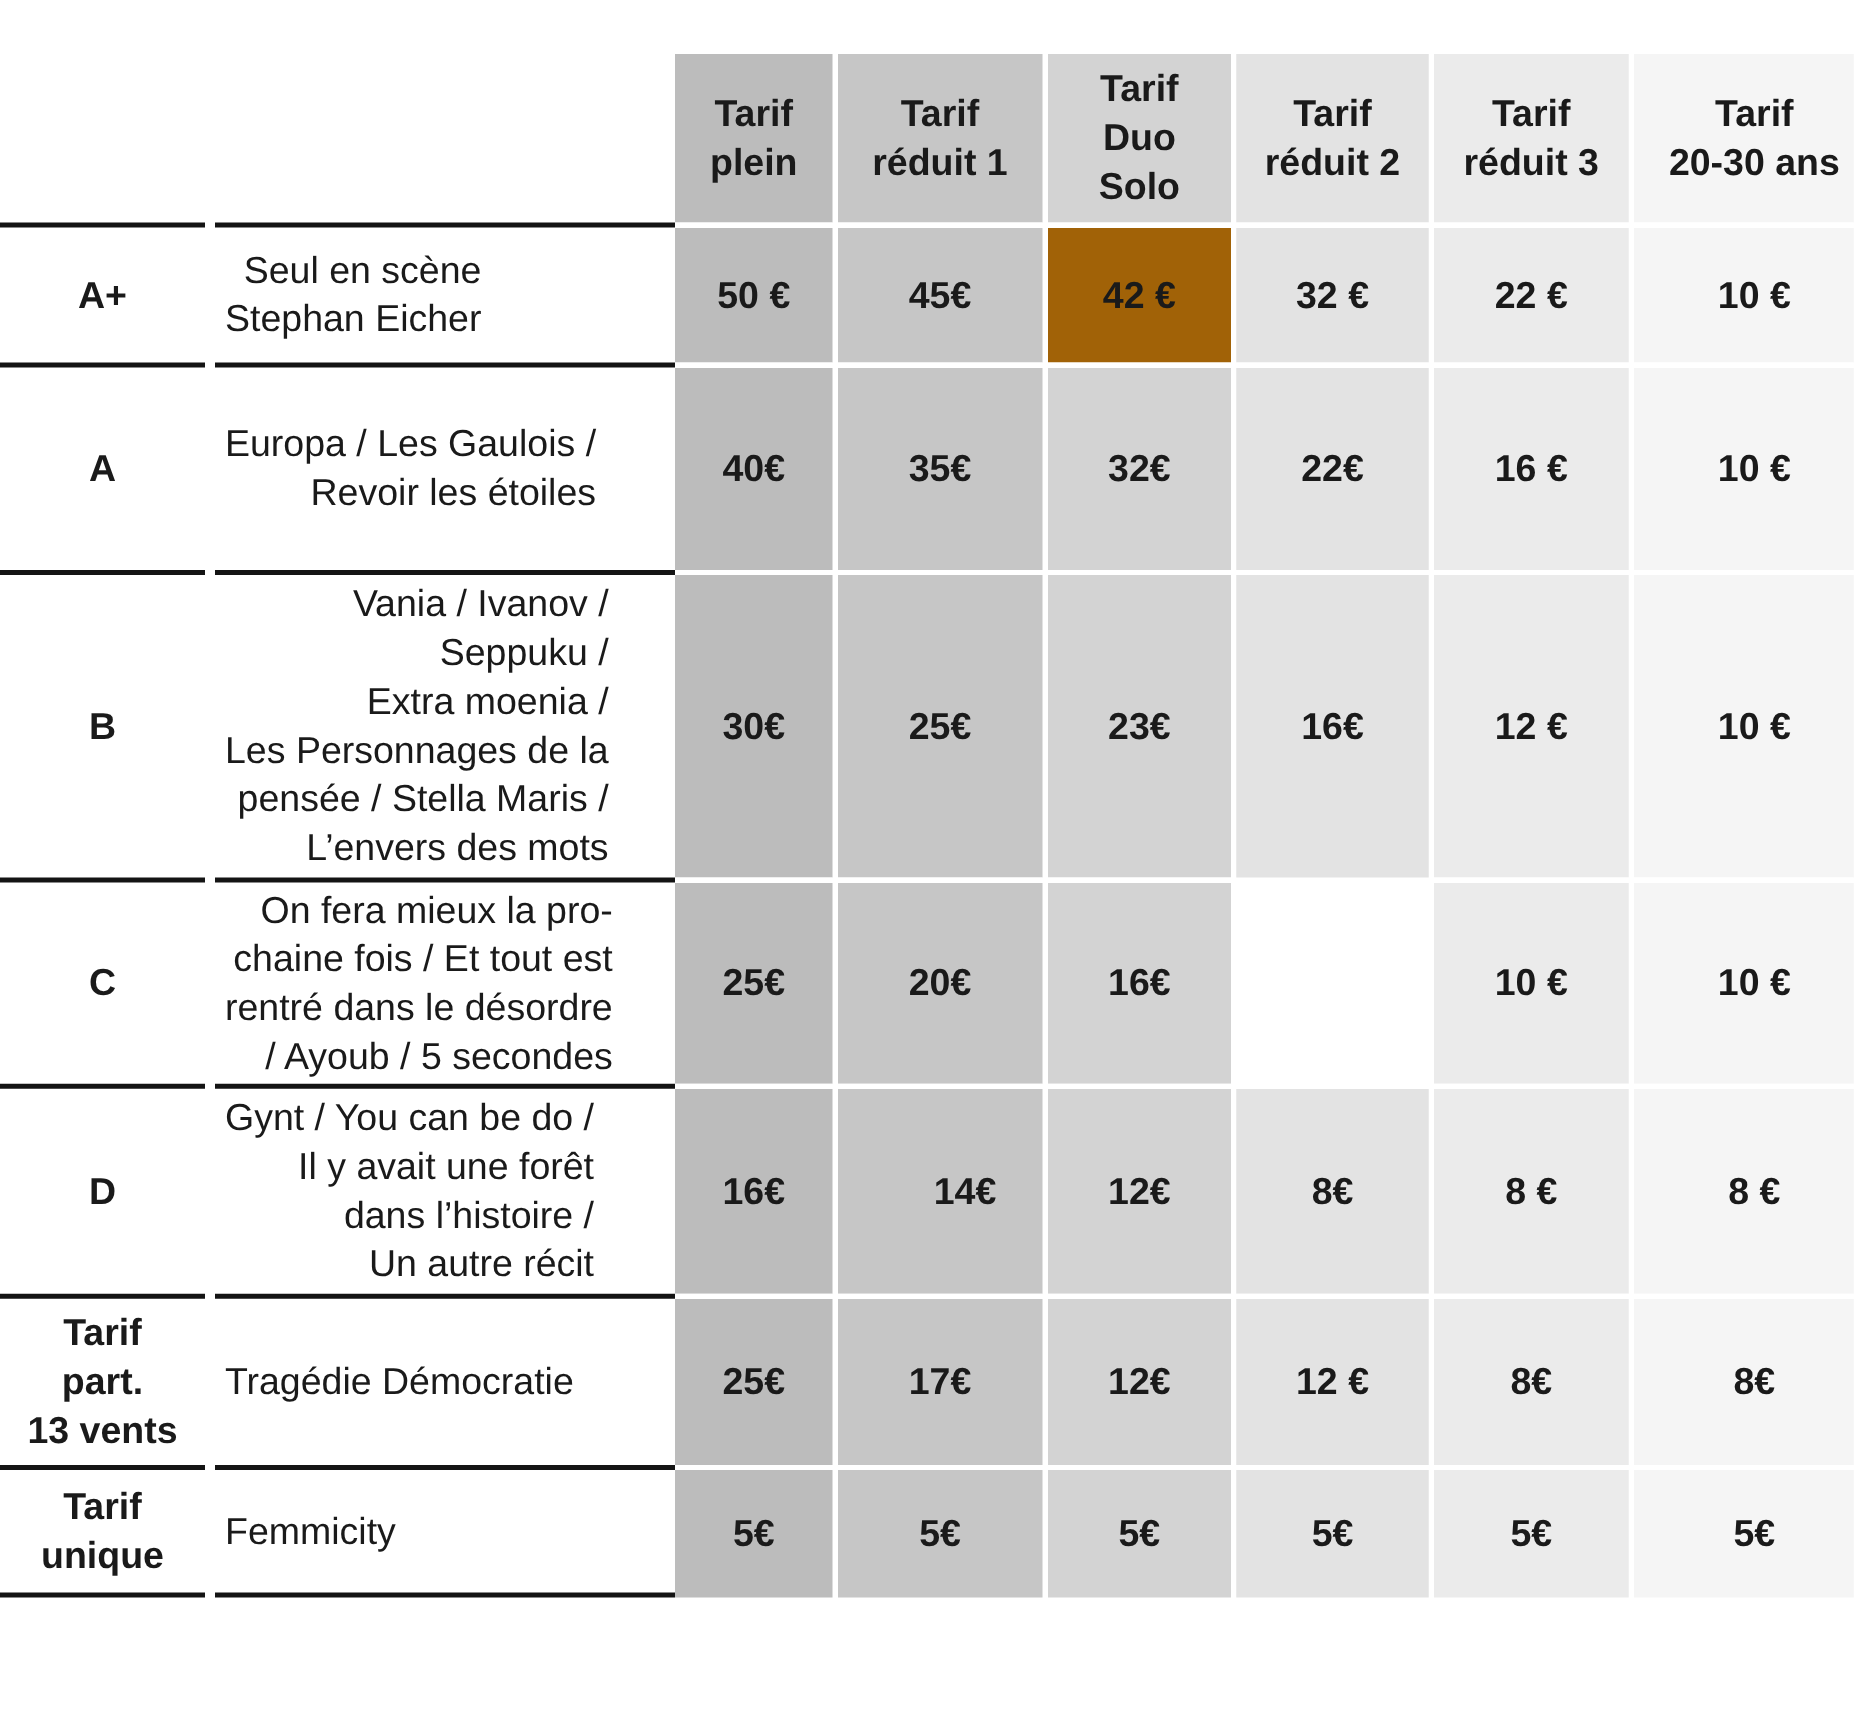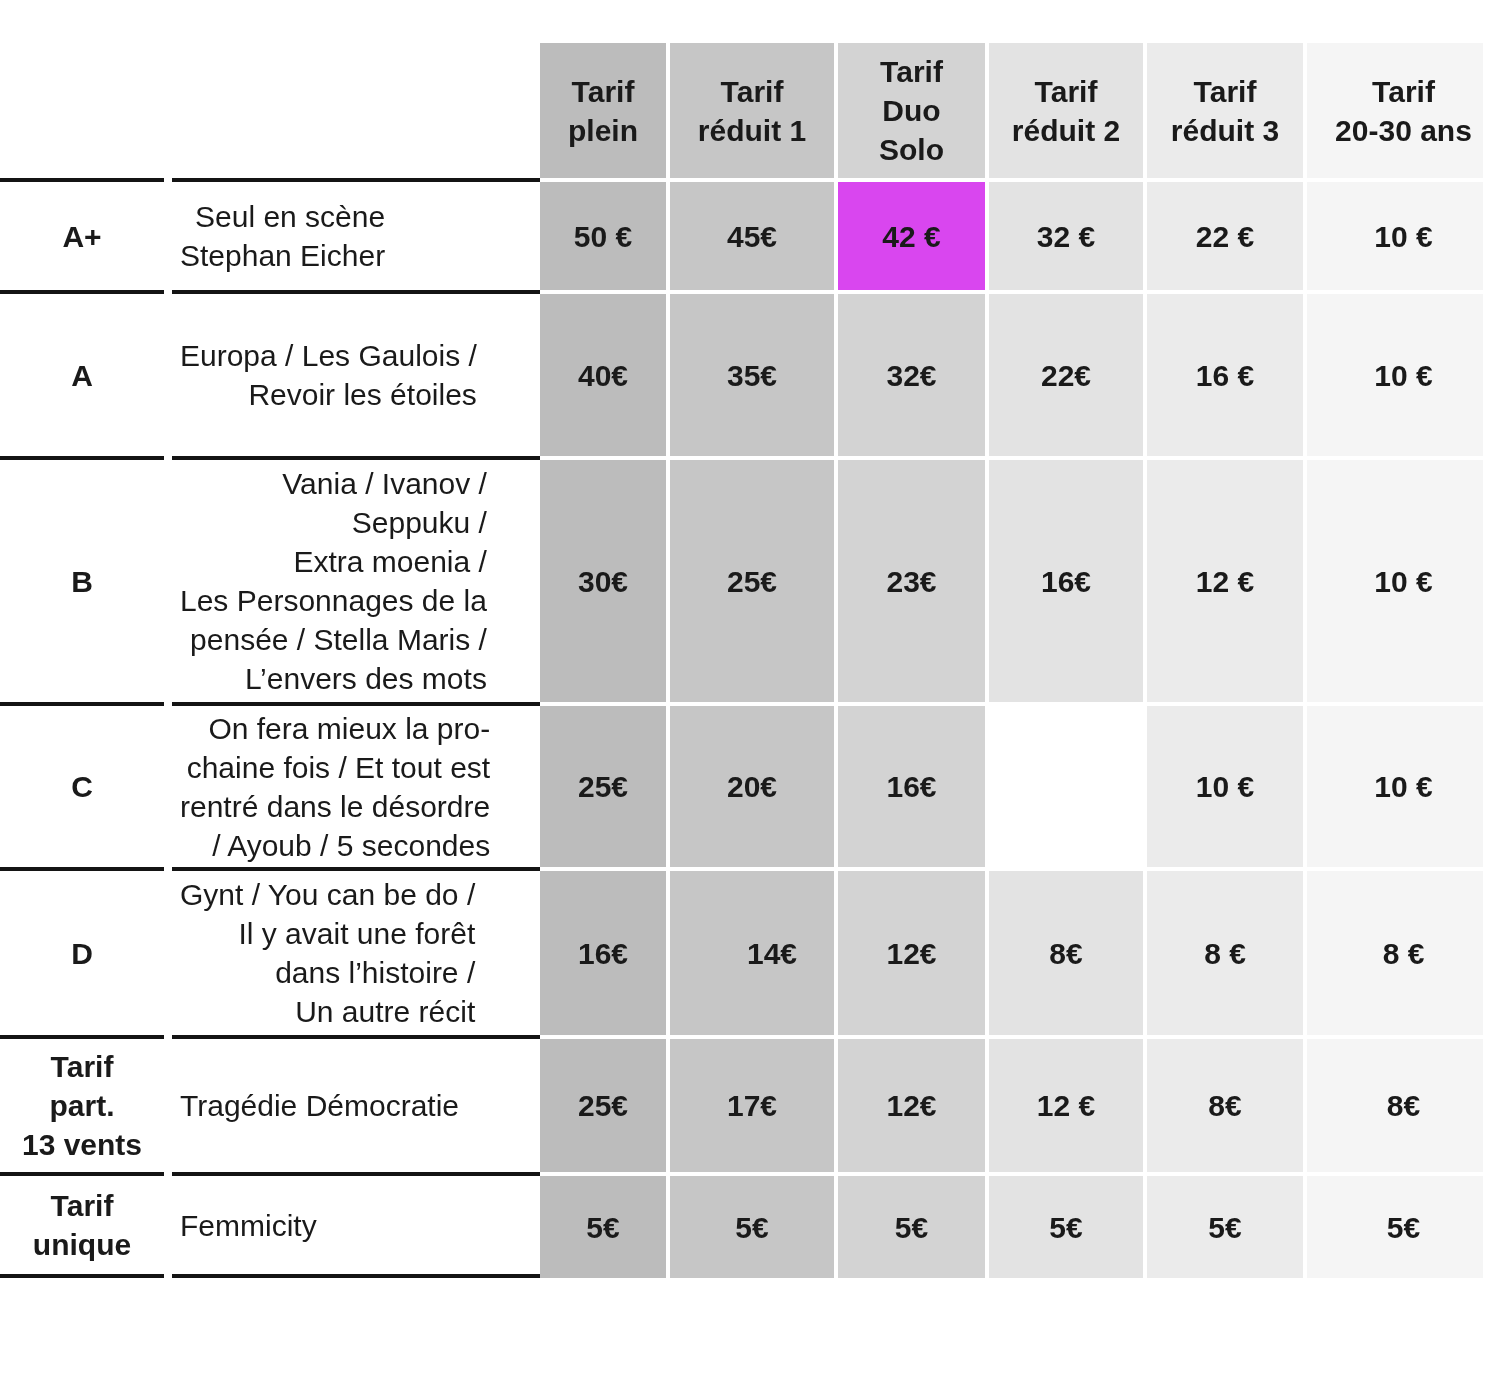--- a/index.html
+++ b/index.html
@@ -66,21 +66,21 @@
     <div class="cell hdr pre p5" style="background-color: rgb(235, 235, 235);">Tarif
 réduit 3</div>
     <div class="cell hdr pre p6" style="background-color: rgb(245, 245, 245);">Tarif
 20-30 ans</div>
 
     <div class="cell cat pre r1">A+</div>
     <div class="cell name pre r1">Seul en scène
 Stephan Eicher</div>
     <div class="cell price r1 p1" style="background-color: rgb(188, 188, 188);">50 €</div>
     <div class="cell price r1 p2" style="background-color: rgb(198, 198, 198);">45€</div>
-    <div class="cell price r1 p3" style="background-color: #d946ef;">42 €</div>
+    <div class="cell price r1 p3" style="background-color: #a16207;">42 €</div>
     <div class="cell price r1 p4" style="background-color: rgb(227, 227, 227);">32 €</div>
     <div class="cell price r1 p5" style="background-color: rgb(235, 235, 235);">22 €</div>
     <div class="cell price r1 p6" style="background-color: rgb(245, 245, 245);">10 €</div>
 
     <div class="cell cat pre r2">A</div>
     <div class="cell name pre r2">Europa / Les Gaulois /
 Revoir les étoiles</div>
     <div class="cell price r2 p1" style="background-color: rgb(188, 188, 188);">40€</div>
     <div class="cell price r2 p2" style="background-color: rgb(198, 198, 198);">35€</div>
     <div class="cell price r2 p3" style="background-color: rgb(211, 211, 211);">32€</div>

